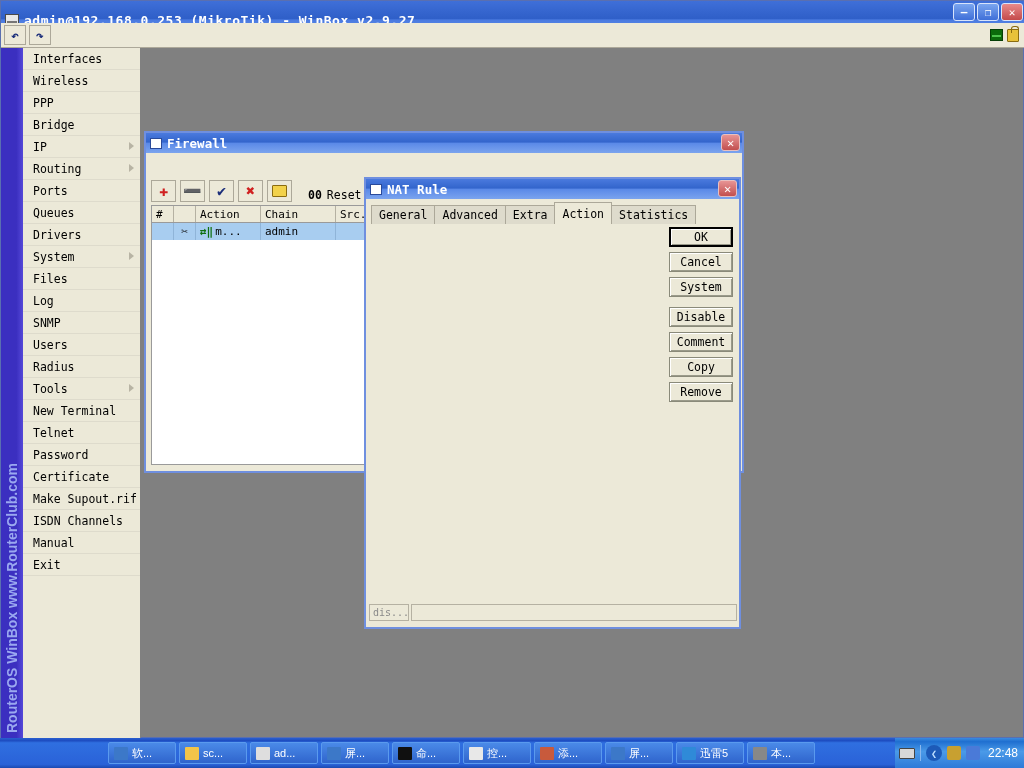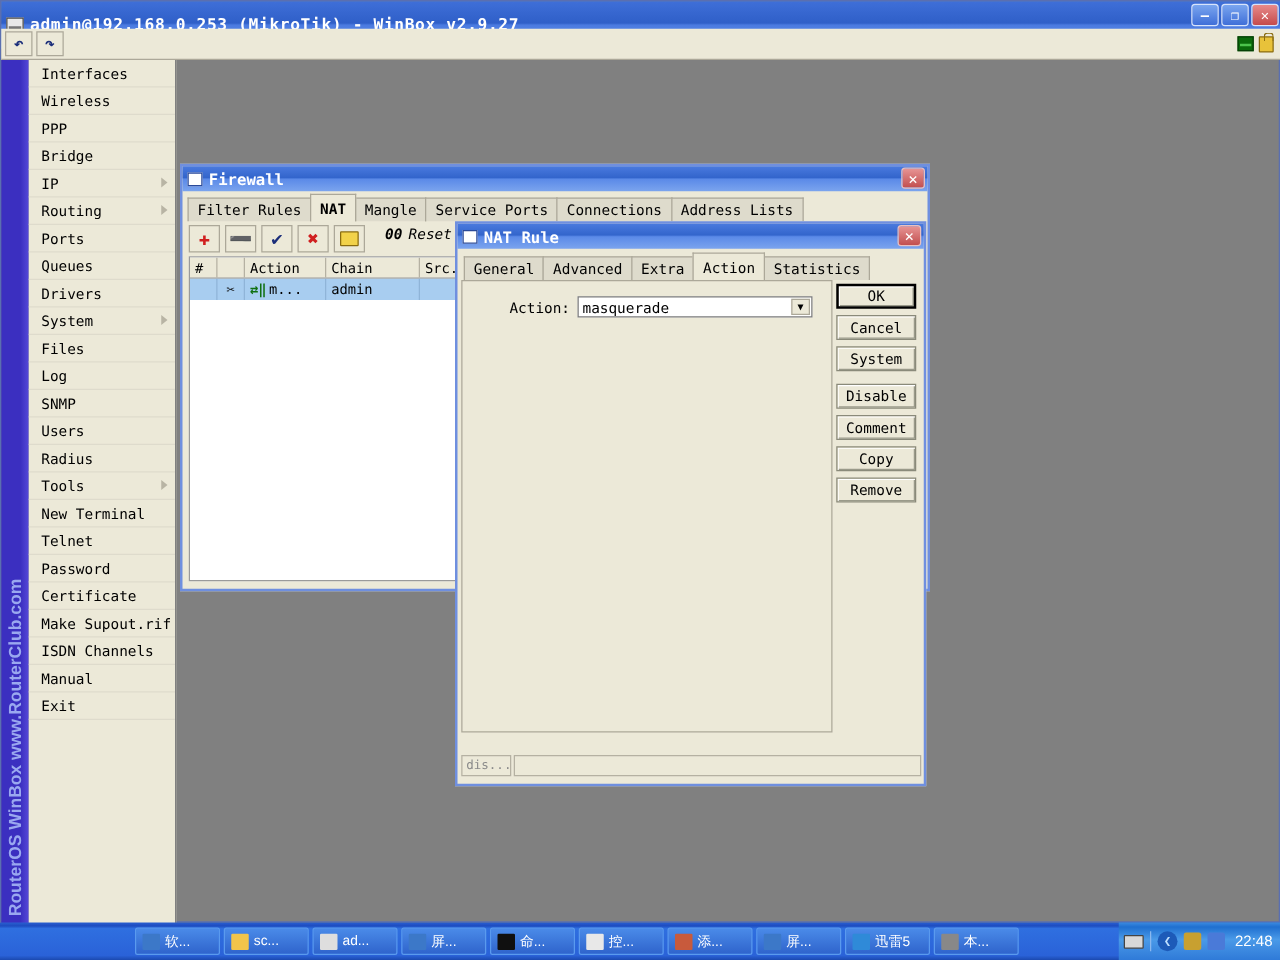--- a/index.html
+++ b/index.html
@@ -170,23 +170,23 @@
   .fw-tb-btn.minus { color: #1b2e7a; }
   .fw-tb-btn.check { color: #1b2e7a; }
   .fw-tb-btn.cross { color: #d02020; }
   .fw-tb-btn.folder { color: #c8a000; }
   .fw-tb-btn.folder .fld {
     width: 15px; height: 12px; background: #f2d24a; border: 1px solid #8a6c10;
     border-radius: 1px;
   }
   #fw-reset {
     margin-left: 6px; height: 22px; padding: 0 6px;
-    display: flex; align-items: flex-start; font-size: 11.5px;
+    display: flex; align-items: flex-end; font-size: 11.5px;
     font-family: "DejaVu Sans Mono", monospace; color: #000;
-    white-space: nowrap; overflow: hidden; font-style: italic;
+    white-space: nowrap; overflow: hidden;
   }
   #fw-reset .cnt { font-weight: bold; margin-right: 5px; }
 
   
   #fw-table {
     position: absolute; left: 5px; top: 72px; width: 355px; height: 260px;
     background: #ffffff; border: 1px solid #9a9a9a; overflow: hidden;
   }
   #fw-thead { display: flex; height: 17px; background: #ece9d8; border-bottom: 1px solid #9a9a9a; }
   #fw-thead .th {
@@ -421,28 +421,20 @@
       </div>
     </div>
 
   <div id="firewall-window">
     <div class="win-title">
       <div class="wt-icon"></div>
       <div class="wt-text">Firewall</div>
       <div class="wt-close">✕</div>
     </div>
 
-    <div id="fw-tabs">
-        <div class="fw-tab">Filter Rules</div>
-        <div class="fw-tab active">NAT</div>
-        <div class="fw-tab">Mangle</div>
-        <div class="fw-tab">Service Ports</div>
-        <div class="fw-tab">Connections</div>
-        <div class="fw-tab">Address Lists</div>
-      </div>
 
     <div id="fw-toolbar">
       <div class="fw-tb-btn plus">✚</div>
       <div class="fw-tb-btn minus">➖</div>
       <div class="fw-tb-btn check">✔</div>
       <div class="fw-tb-btn cross">✖</div>
       <div class="fw-tb-btn folder">
           <span class="fld"></span>
         </div>
       <div id="fw-reset">
@@ -482,29 +474,20 @@
     </div>
 
     <div id="nr-tabs">
         <div class="nr-tab">General</div>
         <div class="nr-tab">Advanced</div>
         <div class="nr-tab">Extra</div>
         <div class="nr-tab active">Action</div>
         <div class="nr-tab">Statistics</div>
       </div>
 
-    <div id="nr-body">
-      <div id="nr-action-row">
-        <div id="nr-action-label">Action:</div>
-        <div id="nr-action-select">
-          <span>masquerade</span>
-          <span class="arrow-box">▼</span>
-        </div>
-      </div>
-    </div>
 
     <div id="nr-buttons">
         <div class="nr-btn default">OK</div>
         <div class="nr-btn">Cancel</div>
         <div class="nr-btn">System</div>
         <div class="nr-btn gap">Disable</div>
         <div class="nr-btn">Comment</div>
         <div class="nr-btn">Copy</div>
         <div class="nr-btn">Remove</div>
       </div>

